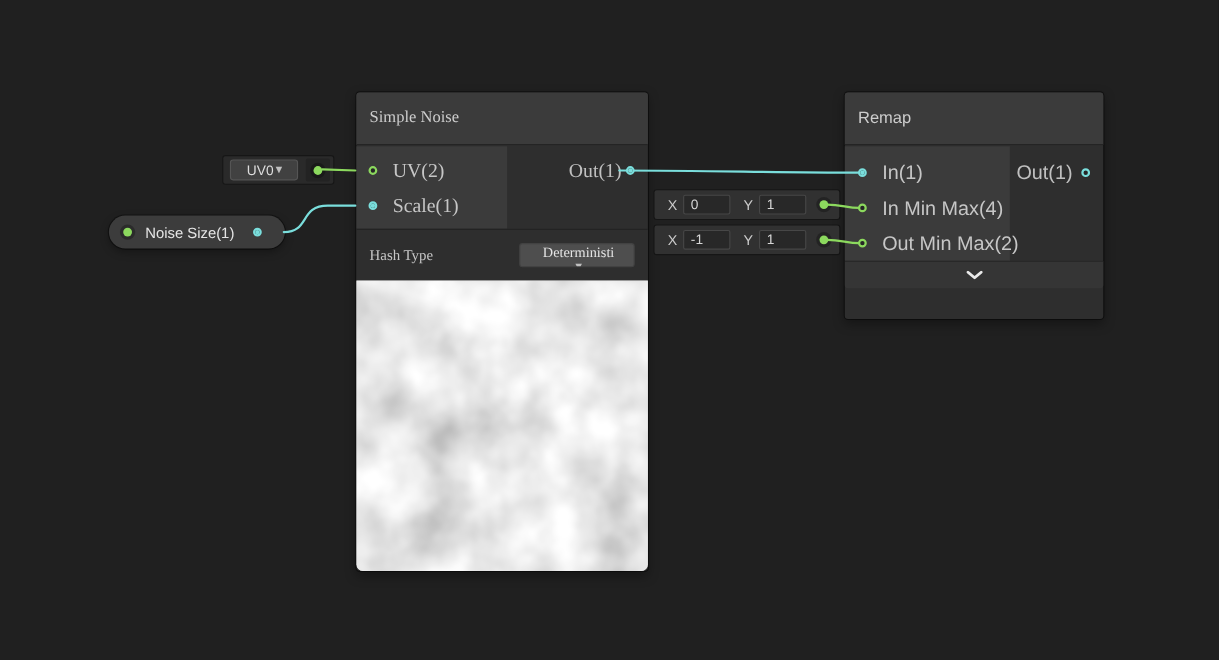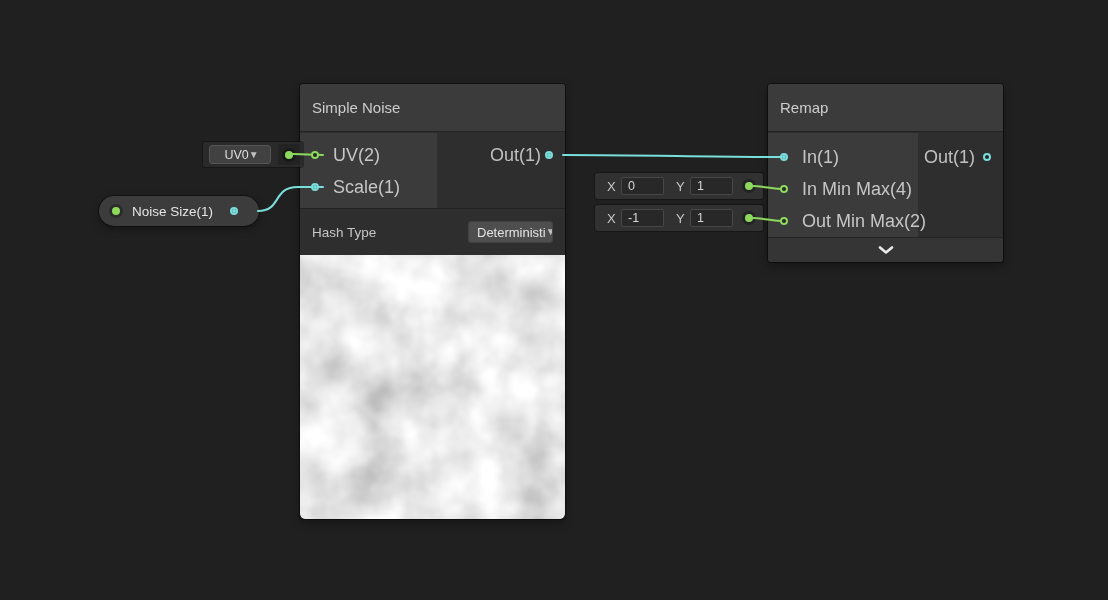--- a/index.html
+++ b/index.html
@@ -34,23 +34,23 @@
 
   .gdot{width:8px;height:8px;border-radius:50%;background:var(--green);
         box-shadow:0 0 0 3px rgba(0,0,0,.28);}
 
   #wires{position:absolute;left:0;top:0;z-index:5;pointer-events:none;}
 
   
   .hash-row{position:absolute;left:0;right:0;top:124px;height:47px;background:var(--node-dark);
         border-top:1px solid var(--divider);display:flex;align-items:center;
         justify-content:space-between;padding:0 12px;color:var(--label);font-size:13.5px;}
-  .dropdown{background:#4e4e4e;border:1px solid #424242;border-radius:3px;height:22px;width:85px;
+  .dropdown{background:#4e4e4e;border:1px solid #424242;border-radius:3px;height:22px;width:105px;
         display:flex;align-items:center;justify-content:space-between;padding:0 5px 0 8px;
-        color:#e4e4e4;font-size:13px;white-space:nowrap;overflow:hidden;}
+        color:#e4e4e4;font-size:13px;white-space:nowrap;overflow:hidden;flex-direction:column;}
   .arrow{font-size:10px;color:#c0c0c0;line-height:1;}
 
   .preview{position:absolute;left:0;right:0;top:171px;height:264px;overflow:hidden;
         border-radius:0 0 6px 6px;background:#cfcfcf;}
 
   .chevron-bar{position:absolute;left:0;right:0;top:153px;height:25px;background:#353535;
         border-top:1px solid var(--divider);display:flex;align-items:center;justify-content:center;
         border-radius:0 0 3px 3px;}
 
   
@@ -74,21 +74,21 @@
         border-radius:15px;box-shadow:0 0 0 1px rgba(0,0,0,.4), 0 3px 8px rgba(0,0,0,.35);
         display:flex;align-items:center;color:#e5e5e5;font-size:13.5px;}
   .pill .gdot{margin-left:13px;}
   .pill .pill-label{margin-left:12px;}
 </style>
 </head>
 <body>
 
 <div id="canvas">
 
-  <div class="node" style="left:300px;top:84px;width:265px;height:435px;">
+  <div class="node" style="left:324px;top:84px;width:265px;height:435px;font-family:Liberation Serif, serif;">
     <div class="node-title">Simple Noise</div>
     <div class="input-section" style="left:0;top:49px;width:137px;height:75px;"></div>
 
     <div class="prow" style="left:33px;top:60px;">UV(2)</div>
     <div class="prow" style="left:33px;top:92px;">Scale(1)</div>
     <div class="prow right" style="right:24px;top:60px;color:#c0c0c0;">Out(1)</div>
 
     <span class="port green" style="left:15px;top:71px;"></span>
     <span class="port cyan" style="left:15px;top:103px;">
         <span class="pdot"></span>
@@ -116,21 +116,21 @@
             <feFuncB type="linear" slope="1.15" intercept="0.24"></feFuncB>
             <feFuncA type="linear" slope="0" intercept="1"></feFuncA>
           </feComponentTransfer>
           <feGaussianBlur stdDeviation="1.8"></feGaussianBlur>
         </filter>
         <rect width="265" height="264" filter="url(#nz)"></rect>
       </svg>
     </div>
   </div>
 
-  <div class="node" style="left:768px;top:84px;width:235px;height:178px;">
+  <div class="node" style="left:768px;top:84px;width:235px;height:206px;">
     <div class="node-title">Remap</div>
     <div class="input-section" style="left:0;top:49px;width:150px;height:104px;"></div>
 
     <div class="prow" style="left:34px;top:62px;">In(1)</div>
     <div class="prow" style="left:34px;top:94px;">In Min Max(4)</div>
     <div class="prow" style="left:34px;top:126px;">Out Min Max(2)</div>
     <div class="prow right" style="right:28px;top:62px;color:#c0c0c0;">Out(1)</div>
 
     <span class="port cyan" style="left:16px;top:73px;">
         <span class="pdot"></span>

